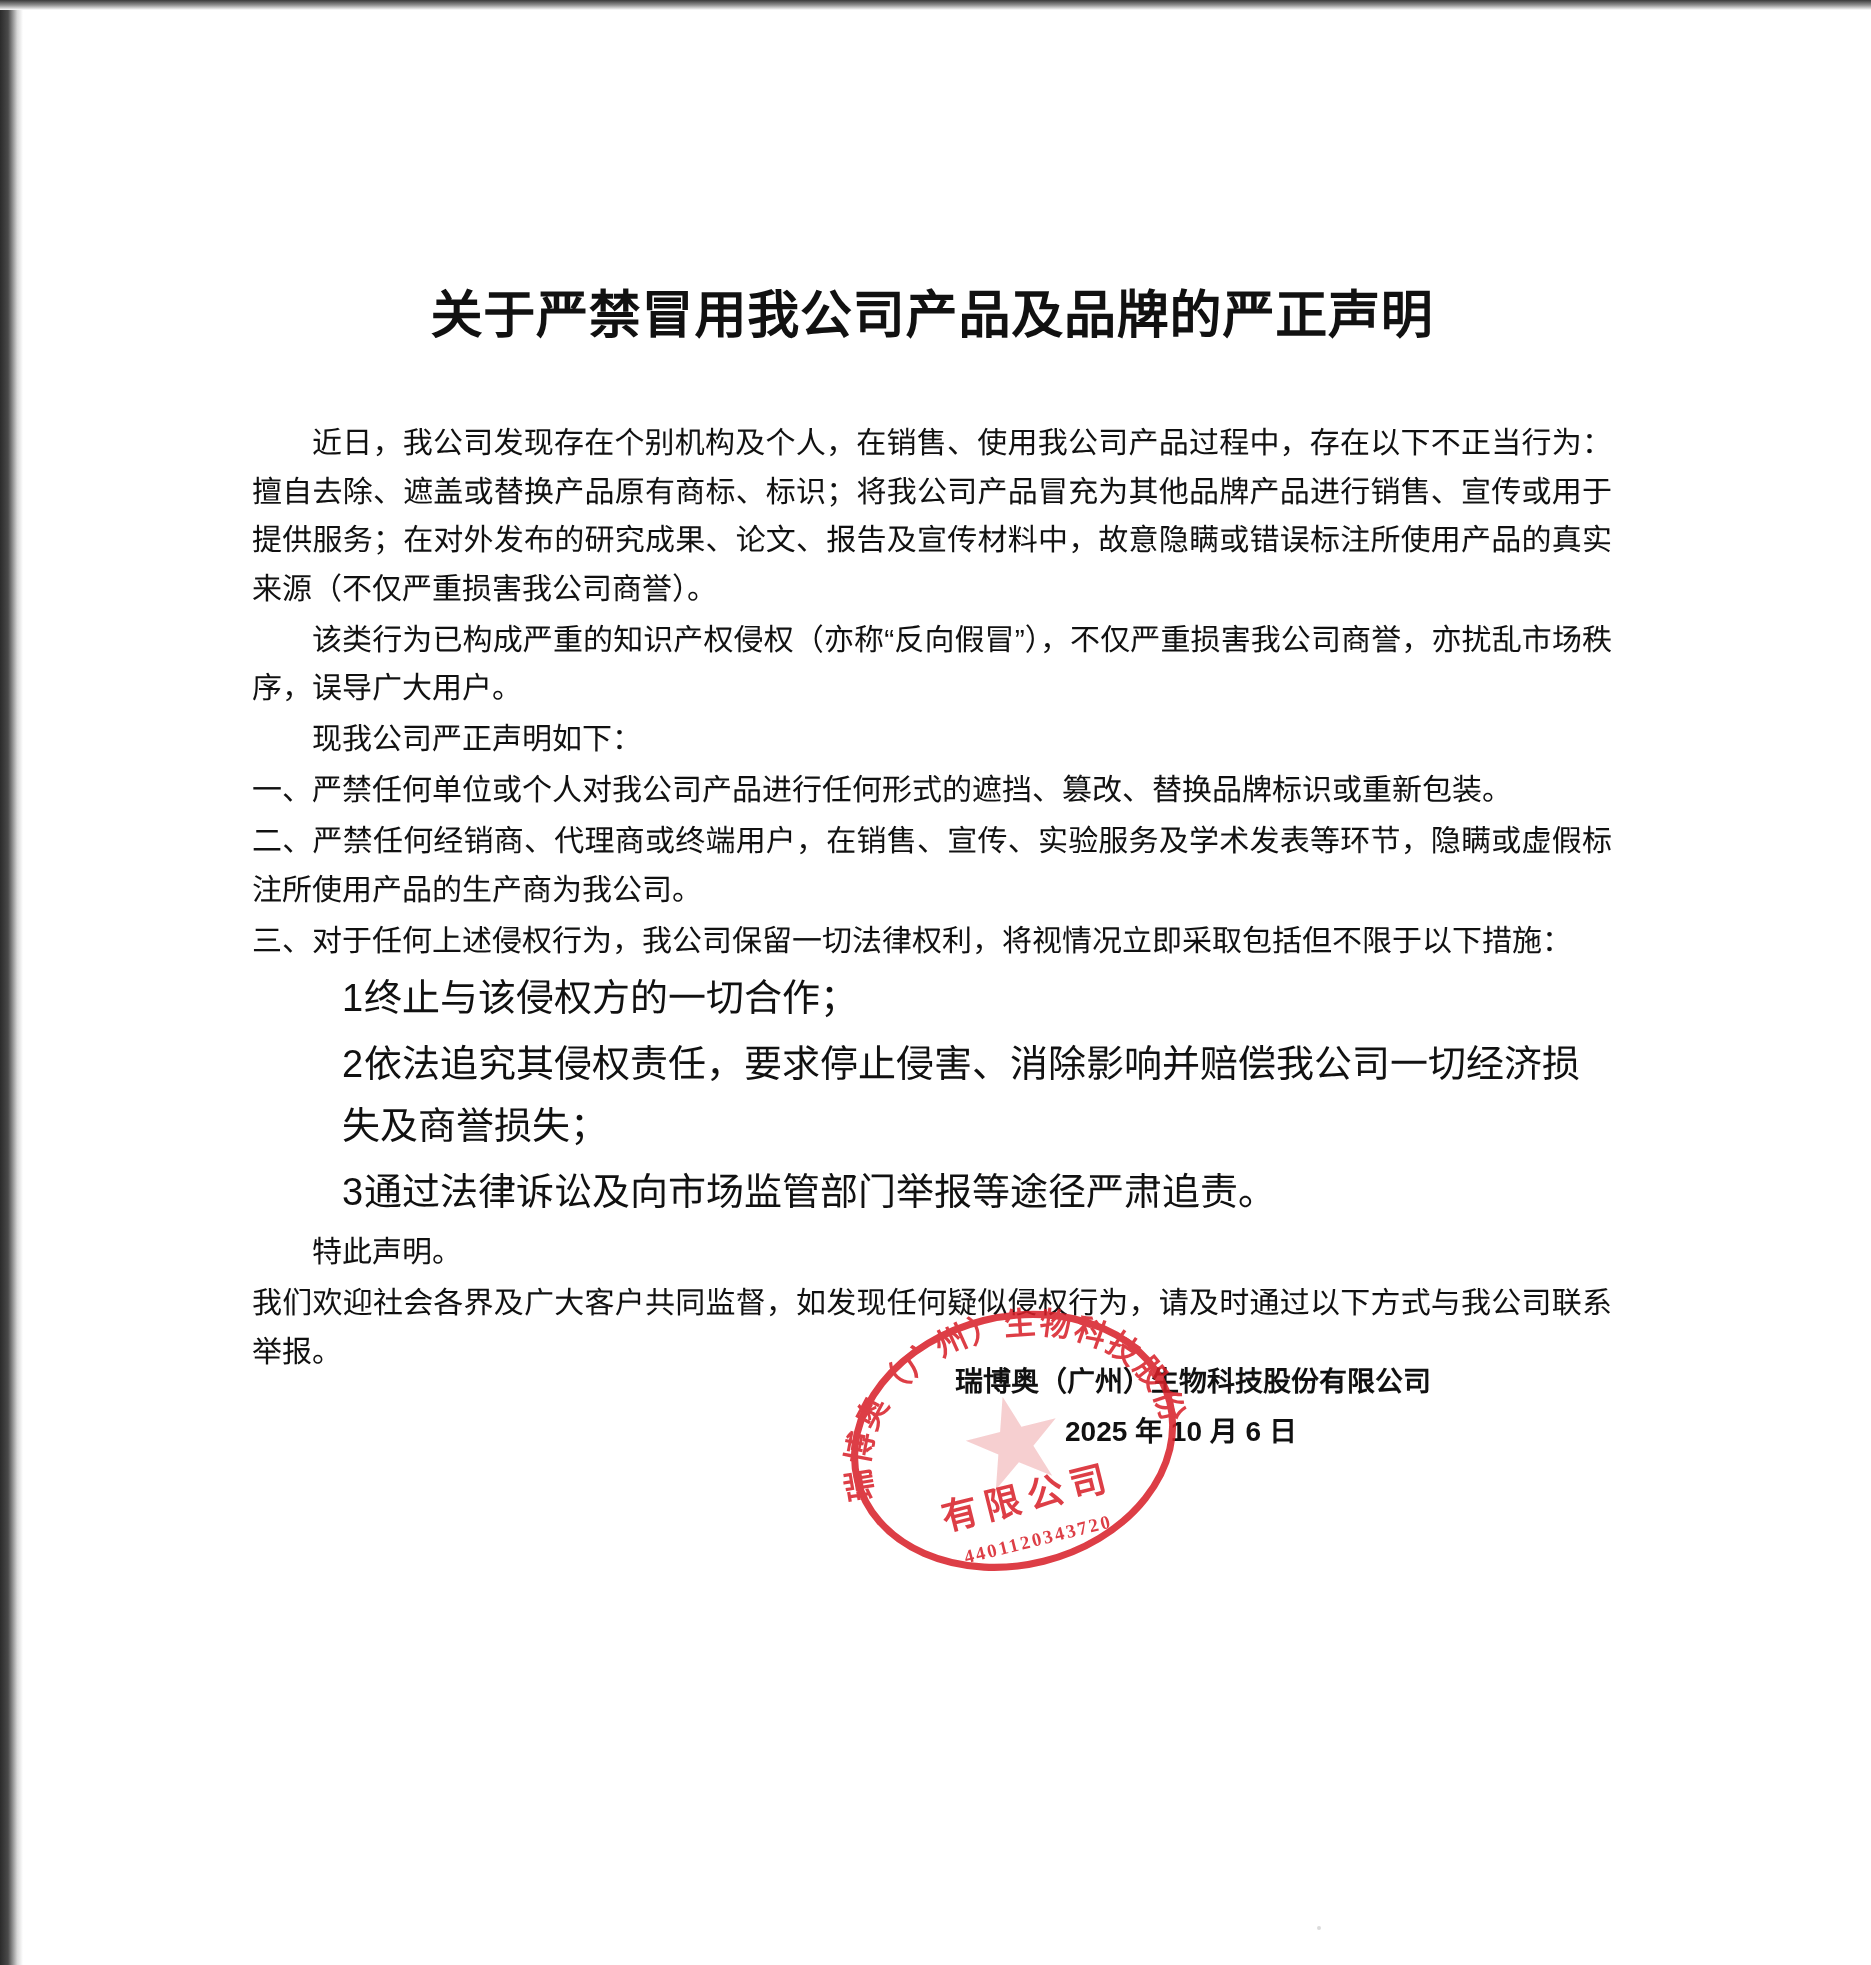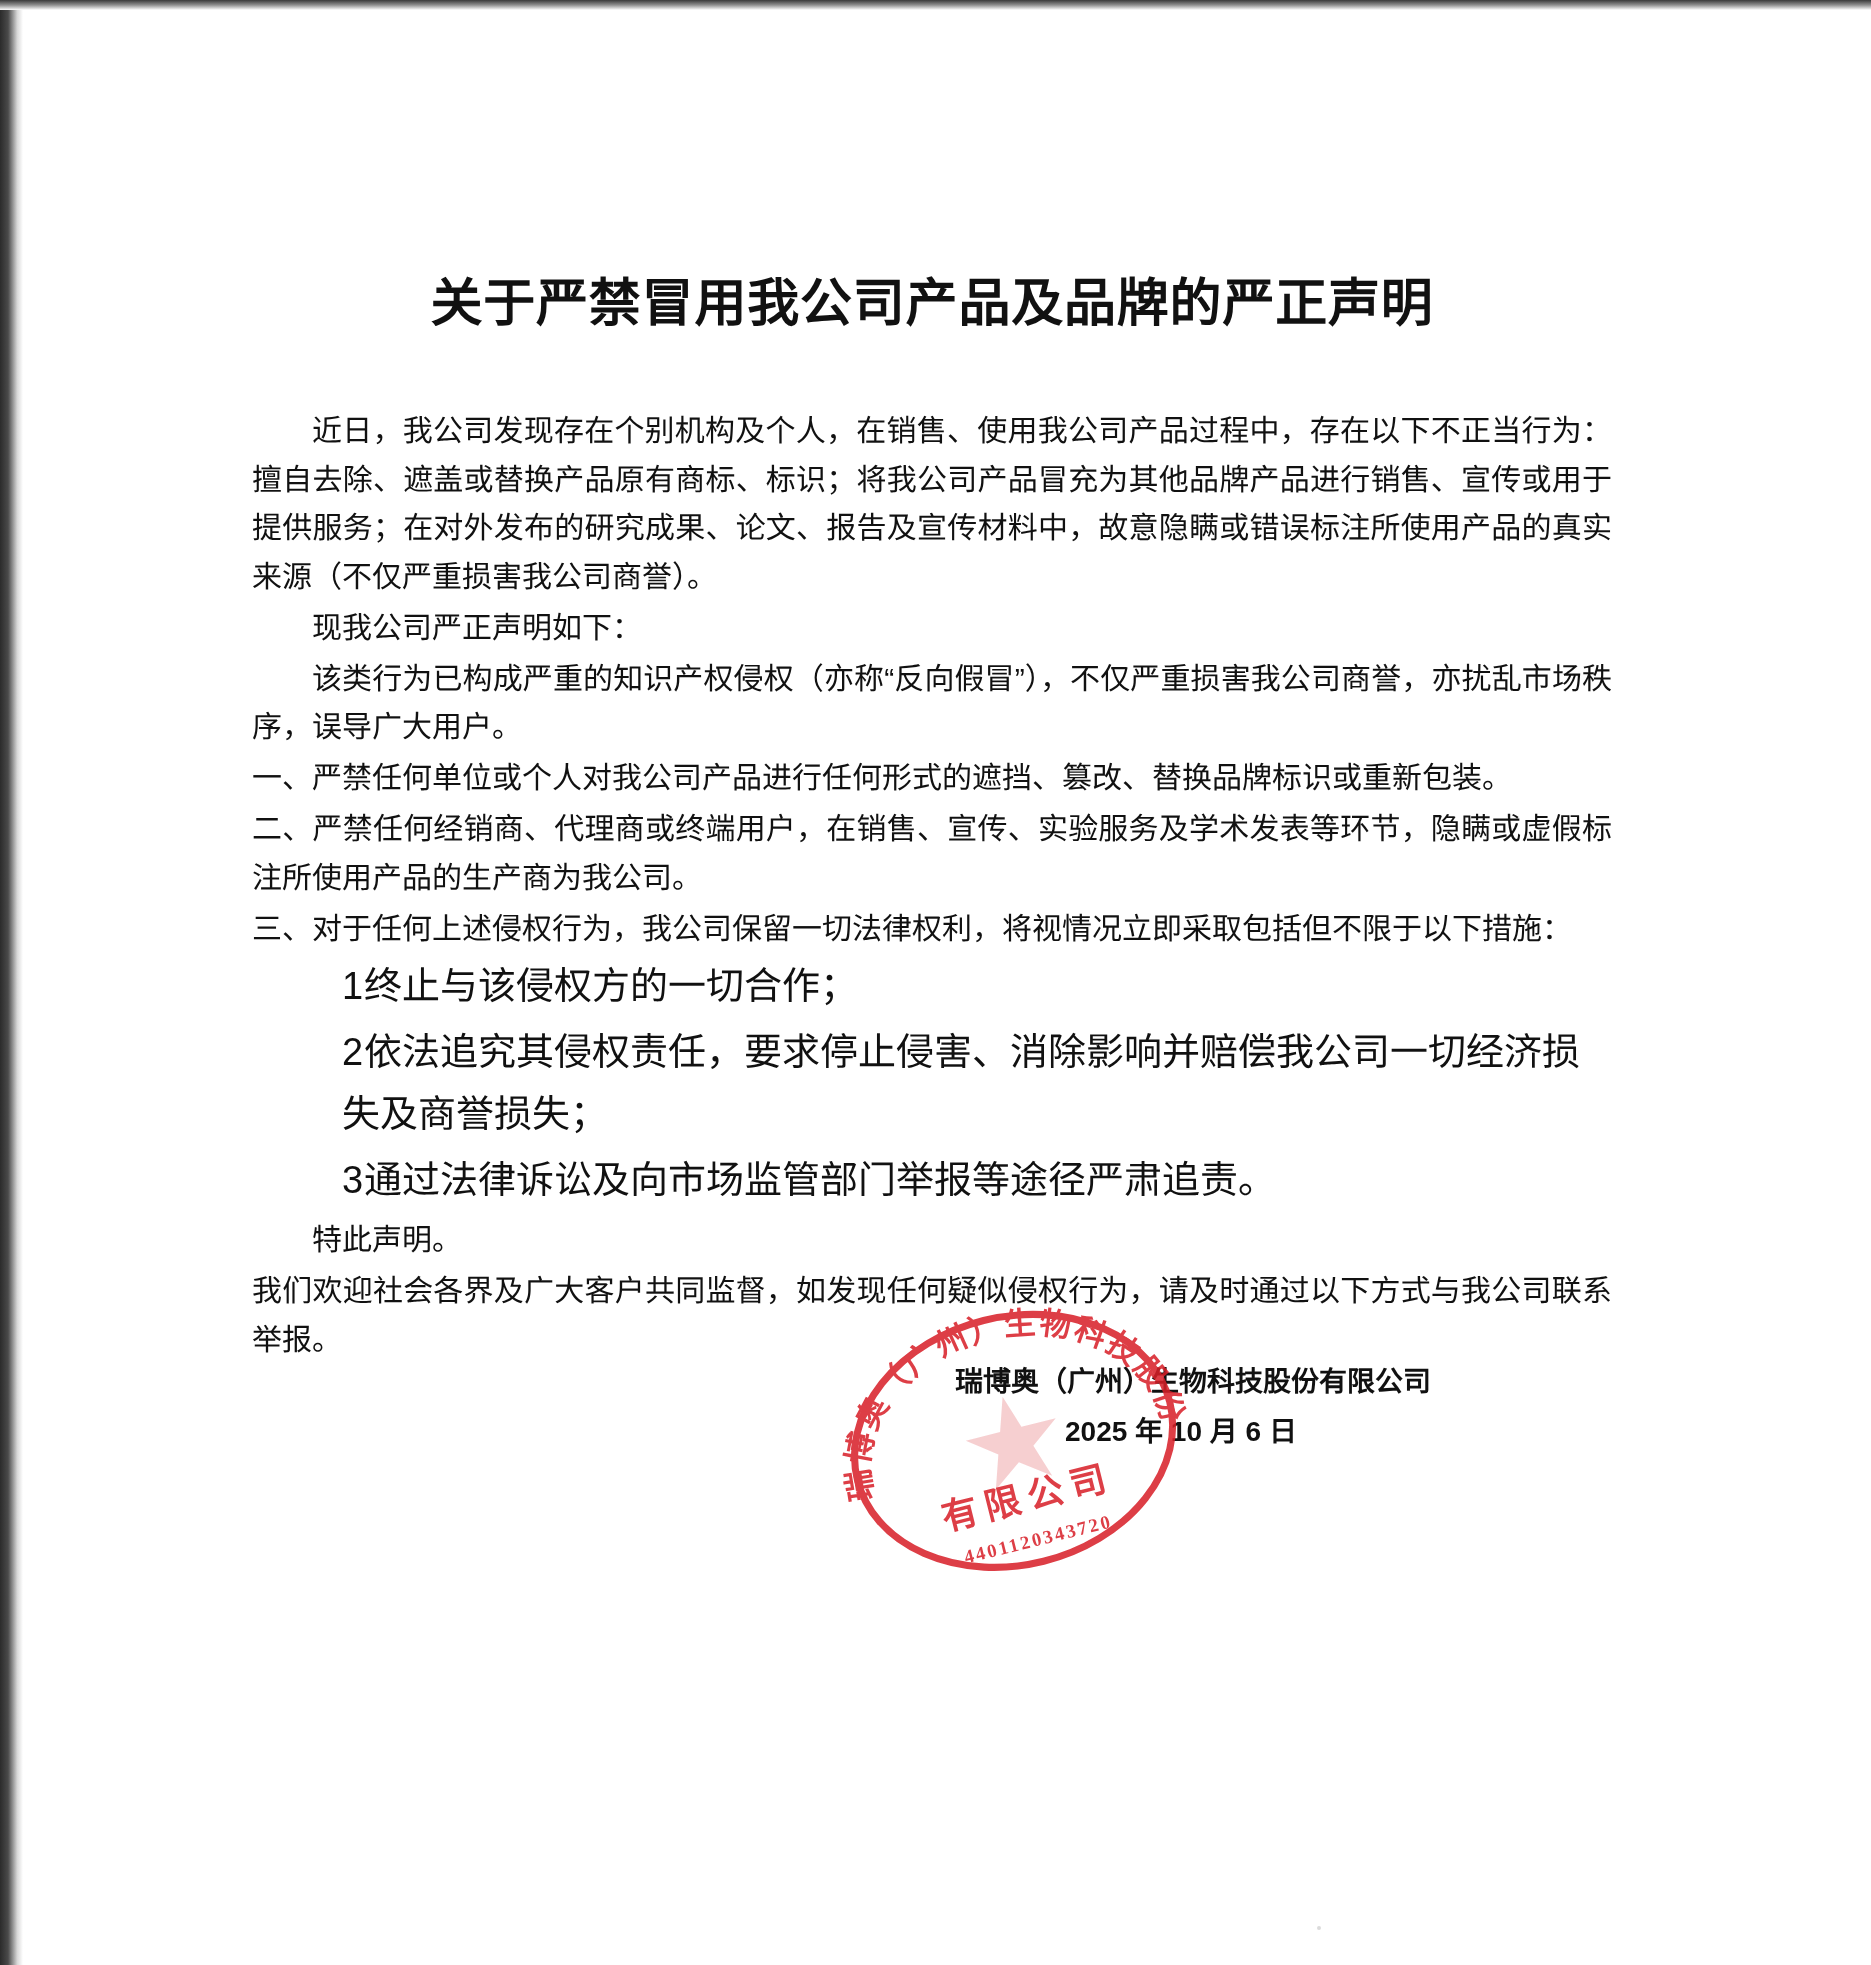--- a/index.html
+++ b/index.html
@@ -25,21 +25,21 @@
   }
   .scan-edge-top {
     position: absolute;
     left: 0; top: 0;
     width: 100%; height: 10.2px;
     background: linear-gradient(180deg, #3a3a3a 0%, #8f8f8f 50%, #ffffff 100%);
   }
   .content {
     position: absolute;
     left: 252px;
-    top: 271px;
+    top: 283px;
     width: 1360px;
   }
   .doc-title {
     font-size: 52px;
     font-weight: 700;
     text-align: center;
     letter-spacing: 0.8px;
     margin: 0 0 71px 0;
     line-height: 1.25;
   }
@@ -121,22 +121,22 @@
   <div class="scan-edge-left"></div>
   <div class="scan-edge-top"></div>
 
   <div class="speck" style="left:1317px; top:1926px; width:3.9px; height:3.9px;"></div>
 
   <div class="content">
 
     <h1 class="doc-title">关于严禁冒用我公司产品及品牌的严正声明</h1>
 
     <p class="para indent">近日，我公司发现存在个别机构及个人，在销售、使用我公司产品过程中，存在以下不正当行为：擅自去除、遮盖或替换产品原有商标、标识；将我公司产品冒充为其他品牌产品进行销售、宣传或用于提供服务；在对外发布的研究成果、论文、报告及宣传材料中，故意隐瞒或错误标注所使用产品的真实来源（不仅严重损害我公司商誉）。</p>
+    <p class="para indent">该类行为已构成严重的知识产权侵权（亦称“反向假冒”），不仅严重损害我公司商誉，亦扰乱市场秩序，误导广大用户。</p>
     <p class="para indent">现我公司严正声明如下：</p>
-    <p class="para indent">该类行为已构成严重的知识产权侵权（亦称“反向假冒”），不仅严重损害我公司商誉，亦扰乱市场秩序，误导广大用户。</p>
 
     <p class="list-item">一、严禁任何单位或个人对我公司产品进行任何形式的遮挡、篡改、替换品牌标识或重新包装。</p>
     <p class="list-item">二、严禁任何经销商、代理商或终端用户，在销售、宣传、实验服务及学术发表等环节，隐瞒或虚假标注所使用产品的生产商为我公司。</p>
     <p class="list-item">三、对于任何上述侵权行为，我公司保留一切法律权利，将视情况立即采取包括但不限于以下措施：</p>
 
     <p class="sub-item">
       <span class="sub-num">1</span><span>终止与该侵权方的一切合作；</span>
     </p>
     <p class="sub-item">
       <span class="sub-num">2</span><span>依法追究其侵权责任，要求停止侵害、消除影响并赔偿我公司一切经济损失及商誉损失；</span>

